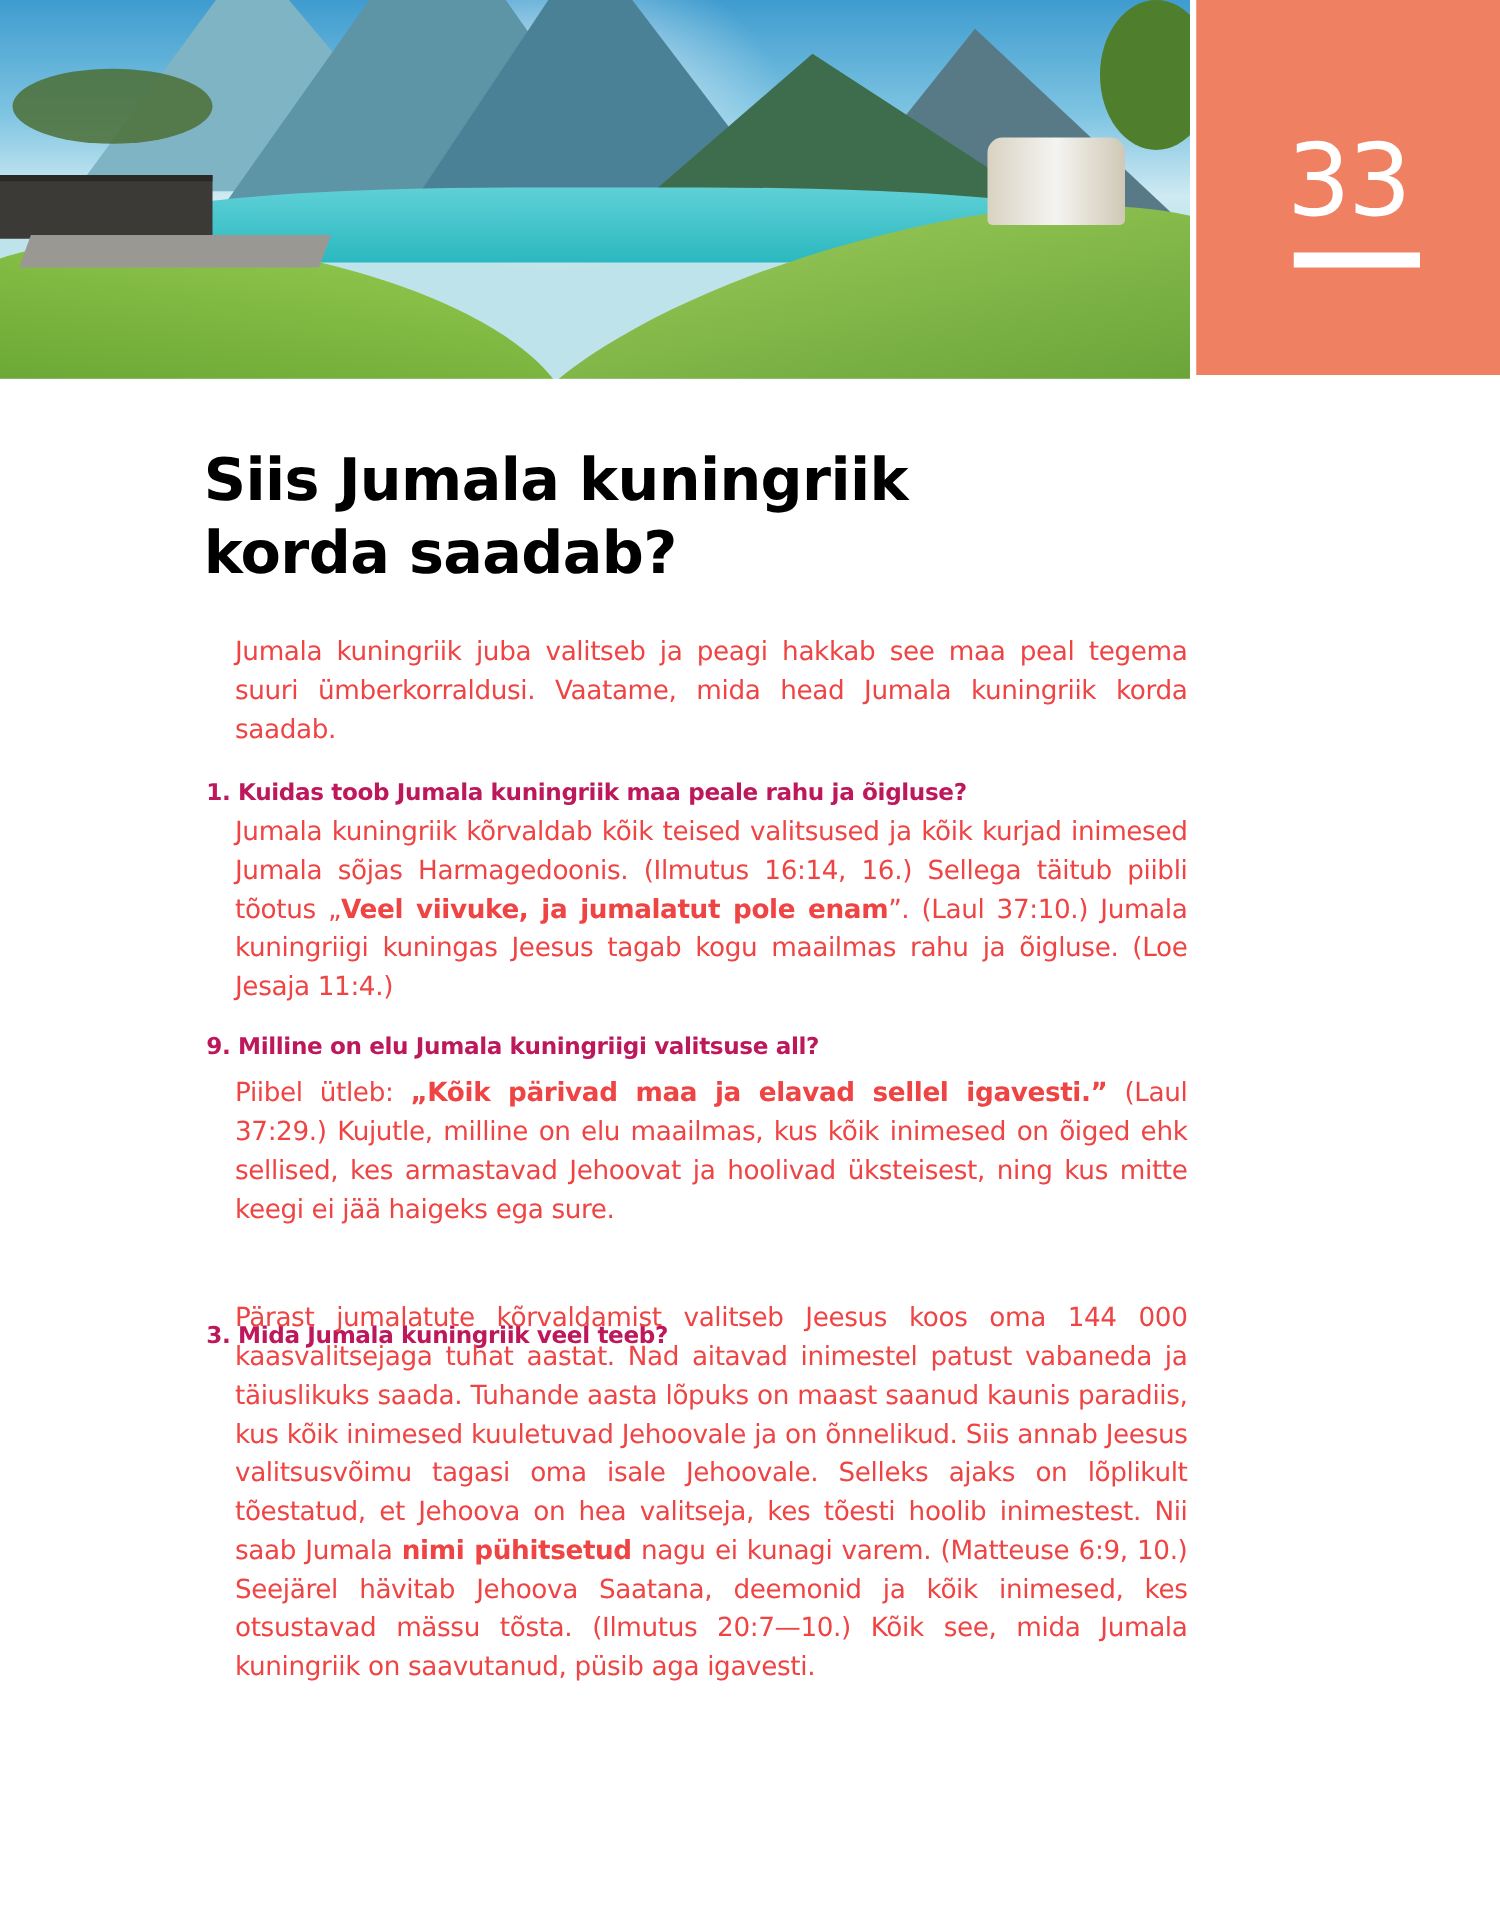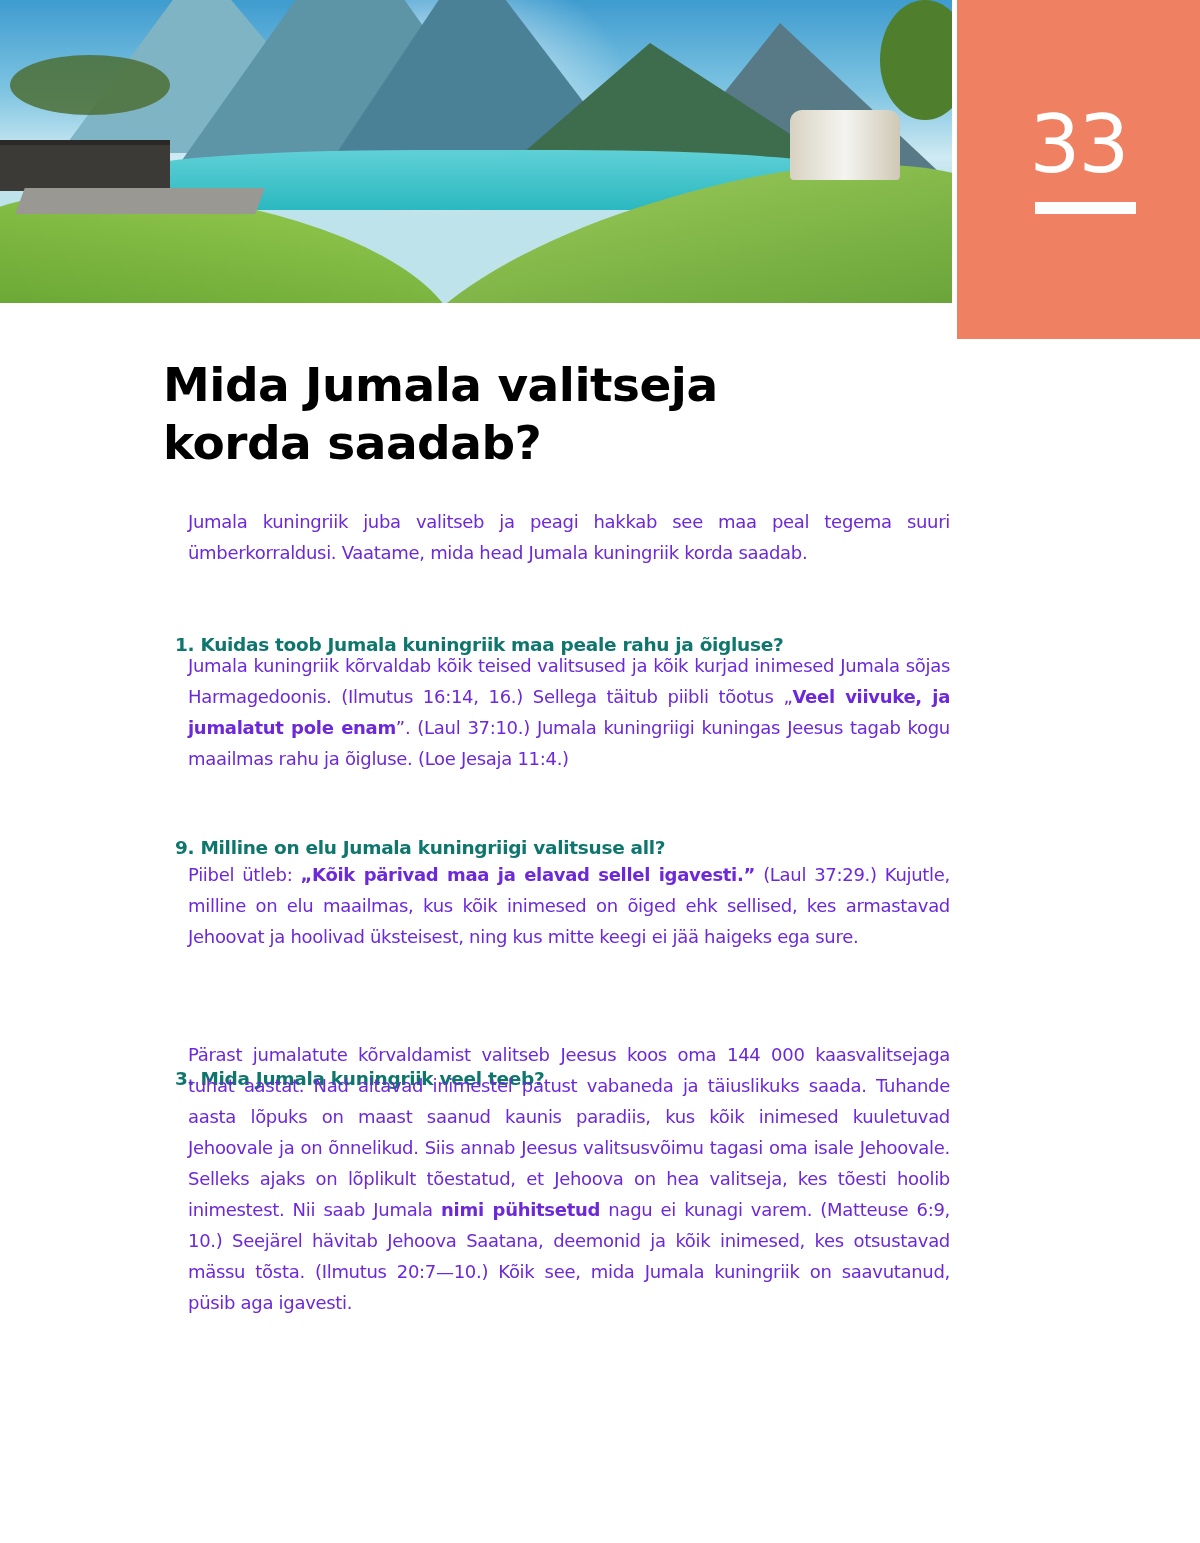--- a/index.html
+++ b/index.html
@@ -29,37 +29,37 @@
   .hill-r { position:absolute; left:380px; top:190px; width:650px; height:240px; border-radius:60% 40% 0 0;
             background:linear-gradient(180deg,#8dc050,#5b9830); transform:rotate(-12deg); }
   .house { position:absolute; left:0; top:140px; width:170px; height:46px; background:#3b3a37; border-top:5px solid #2a2927; }
   .deck { position:absolute; left:20px; top:188px; width:240px; height:26px; background:#9a9893; transform:skewX(-20deg); }
   .tree-l { position:absolute; left:10px; top:55px; width:160px; height:60px; border-radius:50%; background:#4c6e35; opacity:.85; }
   .tree-r { position:absolute; left:880px; top:0; width:90px; height:120px; border-radius:50%; background:#4f7f2c; }
   .falls { position:absolute; left:790px; top:110px; width:110px; height:70px;
            background:linear-gradient(90deg,#d8d2c2,#f4f4f0 50%,#cfc8b5); border-radius:12px 12px 4px 4px; }
 
   
-  .badge { position:absolute; left:957px; top:0; width:243px; height:339px; background:#f08062; }
+  .badge { position:absolute; left:957px; top:0; width:243px; height:300px; background:#f08062; }
   .badge-num { position:absolute; left:0; right:0; top:100px; text-align:center; color:#fff;
                font-family:"DejaVu Sans", sans-serif; font-size:80px; line-height:90px; letter-spacing:-2px; }
   .badge-bar { position:absolute; left:78px; top:202px; width:101px; height:12px; background:#fff; }
 
   
   .title { position:absolute; left:163px; top:356px; width:760px; margin:0;
            font-family:"DejaVu Sans", sans-serif; font-weight:bold; font-size:47px; line-height:58px;
            letter-spacing:-0.5px; color:#000; }
 
   
   .para { position:absolute; left:188px; width:762px; margin:0;
-          font-family:"DejaVu Sans", sans-serif; font-size:18px; line-height:31px; text-align:justify;
-          color:#6d28d9; letter-spacing:-0.3px; }
+          font-family:"DejaVu Sans", sans-serif; font-size:21px; line-height:31px; text-align:justify;
+          color:#ef4444; letter-spacing:-0.3px; }
   .para b { font-weight:bold;margin-top:40px; }
-  .q { position:absolute; left:163px; margin:12px; font-family:"DejaVu Sans", sans-serif; font-weight:bold;
-       font-size:18.5px; line-height:26px; color:#0f766e; letter-spacing:-0.3px; }
+  .q { position:absolute; left:163px; margin:2px; font-family:"DejaVu Sans", sans-serif; font-weight:bold;
+       font-size:18.5px; line-height:26px; color:#be185d; letter-spacing:-0.3px; }
 </style>
 </head>
 <body>
 
 <div class="hero">
   <div class="sun"></div>
   <div class="mtn m1"></div>
   <div class="mtn m2"></div>
   <div class="mtn m3"></div>
   <div class="mtn m5"></div>
@@ -73,21 +73,21 @@
   <div class="falls"></div>
   <div class="tree-r"></div>
 </div>
 
 <div class="badge">
   <div class="badge-num">33</div>
   <div class="badge-bar"></div>
 </div>
 
 <h1 class="title">
-  <span>Mida Jumala valitseja</span><br>
+  <span>Siis Jumala kuningriik</span><br>
   <span>korda saadab?</span>
 </h1>
 
 <p class="para" style="top:506px;">Jumala kuningriik juba valitseb ja peagi hakkab see maa peal tegema suuri ümberkorraldusi. Vaatame, mida head Jumala kuningriik korda saadab.</p>
 
 <h2 class="q" style="top:620px;">1. Kuidas toob Jumala kuningriik maa peale rahu ja õigluse?</h2>
 <p class="para" style="top:650px;"><span>Jumala kuningriik kõrvaldab kõik teised valitsused ja kõik kurjad inimesed Jumala sõjas Harmagedoonis. (Ilmutus 16:14, 16.) Sellega täitub piibli tõotus „</span><b>Veel viivuke, ja jumalatut pole enam</b><span>”. (Laul 37:10.) Jumala kuningriigi kuningas Jeesus tagab kogu maailmas rahu ja õigluse. (Loe Jesaja 11:4.)</span></p>
 
 <h2 class="q" style="top:823px;">9. Milline on elu Jumala kuningriigi valitsuse all?</h2>
 <p class="para" style="top:859px;"><span>Piibel ütleb: </span><b>„Kõik pärivad maa ja elavad sellel igavesti.”</b><span> (Laul 37:29.) Kujutle, milline on elu maailmas, kus kõik inimesed on õiged ehk sellised, kes armastavad Jehoovat ja hoolivad üksteisest, ning kus mitte keegi ei jää haigeks ega sure.</span></p>

